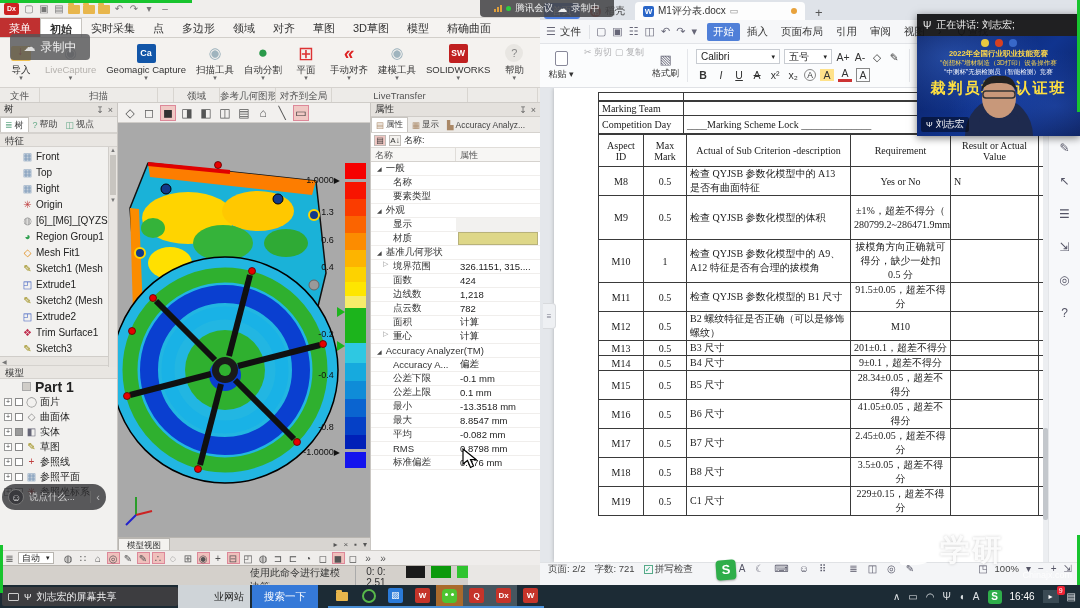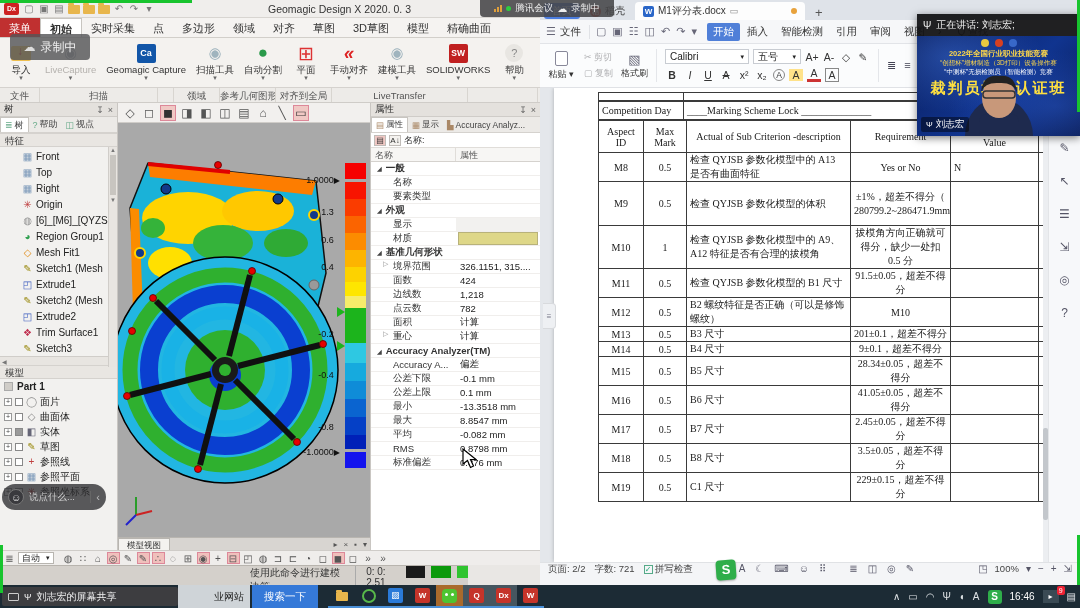--- a/index.html
+++ b/index.html
@@ -53,21 +53,21 @@
   .ttab.on{background:#fff;border:1px solid #c8c5c0;border-bottom:none}
   .sect-bar{height:14px;line-height:14px;padding-left:5px;font-size:9.5px;color:#333;background:#e9e6e2;border-bottom:1px solid #d5d2ce;border-top:1px solid #d5d2ce}
   .tree-list{padding:1px 0 0 2px}
   .titem{height:16px;display:flex;align-items:center;gap:3px;font-size:10px;color:#222;white-space:nowrap}
   .titem .exp{width:8px;height:8px;border:1px solid #999;background:#fff;font:7px/6px "Liberation Sans",sans-serif;text-align:center;color:#444}
   .titem .blt{width:6px;height:6px;border-radius:50%;background:#b5b2ae}
   .titem .ti{width:11px;text-align:center;font-size:10px}
   .tscroll{position:absolute;right:0;top:44px;width:9px;height:220px;background:#e8e5e1;border-left:1px solid #d0cdc9;font-size:6px;color:#777;text-align:center}
   .tscroll .thumb{margin:2px 1px;height:40px;background:#c8c5c0}
   .hscroll{height:9px;background:#e8e5e1;border-top:1px solid #d0cdc9;font-size:6px;color:#777;display:flex;justify-content:space-between;padding:0 2px;align-items:center}
-  .part-title{height:15px;display:flex;align-items:center;gap:4px;font-weight:bold;font-size:10px;padding-left:4px}
+  .part-title{height:15px;display:flex;align-items:center;gap:4px;font-weight:bold;font-size:14px;padding-left:22px}
   .part-title .pbox{width:9px;height:9px;background:#d0cdc8;border:1px solid #aaa}
   .pitem{height:15px;display:flex;align-items:center;gap:3px;font-size:10px;padding-left:4px}
   .pitem .cb{width:8px;height:8px;border:1px solid #888;background:#fff}
   .pitem .cb.ck{background:#9a9a9a}
   
   .chat-pill{position:absolute;left:2px;top:484px;width:104px;height:26px;background:rgba(45,45,48,.78);border-radius:13px;display:flex;align-items:center;padding:0 6px;gap:5px;z-index:20;color:#cfcfcf}
   .chat-pill .face{width:16px;height:16px;border-radius:50%;background:#3a3a3e;border:1px solid #777;color:#ddd;font-size:10px;line-height:15px;text-align:center}
   .chat-pill .ph{font-size:9.5px;flex:1}
   .chat-pill .arr{font-size:11px;color:#bbb;border-left:1px solid #666;padding-left:5px}
   
@@ -102,21 +102,21 @@
   .sort-row{height:15px;display:flex;align-items:center;gap:3px;padding:0 3px;border-bottom:1px solid #e0ddd9;font-size:9px;color:#333}
   .sort-row .sic{width:12px;height:11px;border:1px solid #c0bcb8;background:#f4f2ef;font-size:8px;text-align:center;line-height:10px}
   .sort-row .sic.on{background:#f0c8c4}
   .col-hdr{height:14px;display:flex;font-size:9px;color:#555;border-bottom:1px solid #d5d2ce;background:#f7f6f4}
   .col-hdr div{padding:1px 4px}
   .col-hdr .c1{width:85px;border-right:1px solid #e0ddd9}
   .prow{height:14px;display:flex;align-items:center;font-size:9.5px;border-bottom:1px solid #f0eeec}
   .prow .lab{width:85px;padding-left:22px;color:#333;white-space:nowrap;overflow:hidden;position:relative}
   .prow .lab .pexp{position:absolute;left:12px;font-size:7px;color:#888}
   .prow .val{flex:1;padding-left:4px;color:#222;white-space:nowrap;overflow:hidden;height:100%;display:flex;align-items:center}
-  .prow.sec{font-weight:bold}
+  .prow.sec{font-weight:normal}
   .prow.sec .lab{padding-left:6px;width:100%}
   .prow.sec .lab::before{content:"◢";font-size:6px;margin-right:4px;color:#444}
   .prow .val.cell-dim{background:#f2f1ef}
   .prow .val.cell-swatch{background:#ded788;border:1px solid #b8b27a;margin:1px 2px}
   
   .rec-toast{position:absolute;left:10px;top:34px;width:80px;height:26px;background:rgba(85,85,88,.82);border-radius:4px;color:#f2f2f2;display:flex;align-items:center;justify-content:center;gap:5px;font-size:12px;z-index:20}
   .rec-toast .cl{color:#ddd;font-size:12px}
   
   .meet-pill{position:absolute;left:480px;top:0;width:134px;height:17px;background:rgba(70,70,72,.88);border-radius:0 0 4px 4px;display:flex;align-items:center;justify-content:center;gap:4px;color:#eee;font-size:9.5px;z-index:65}
   .sig{display:inline-flex;align-items:flex-end;gap:1px}
@@ -136,21 +136,21 @@
   .wps-qbar{height:24px;background:#f6f7f9;border-bottom:1px solid #e2e4e8;display:flex;align-items:center;gap:6px;padding:0 6px;font-size:10.5px}
   .wps-qbar .file{display:flex;gap:4px;align-items:center;color:#333;padding-right:8px;border-right:1px solid #e0e2e6}
   .qic{color:#667;font-size:11px}
   .wmt{padding:2px 6px;color:#333}
   .wmt.on{background:#4f7fd8;color:#fff;border-radius:2px}
   .wps-find{margin-left:4px;color:#555;font-size:10px}
   .wps-ribbon{height:44px;background:#fbfcfd;border-bottom:1px solid #e0e2e6;display:flex;padding:2px 6px;gap:8px}
   .clip{display:flex;flex-direction:column;align-items:center;justify-content:center;width:30px}
   .clip .cbic{width:13px;height:15px;border:1px solid #889;border-radius:2px;background:#fff}
   .clip .clb{font-size:9px;color:#333;margin-top:2px}
-  .cutcopy{display:flex;flex-direction:column;justify-content:center;gap:3px;font-size:9px;color:#b0b0b3}
+  .cutcopy{display:flex;flex-direction:row;justify-content:center;gap:3px;font-size:9px;color:#b0b0b3}
   .painter{display:flex;flex-direction:column;align-items:center;justify-content:center;font-size:9px;color:#333}
   .vsep{width:1px;background:#e4e6ea;margin:3px 0}
   .fontgrp{display:flex;flex-direction:column;justify-content:center;gap:3px}
   .fontrow{display:flex;gap:4px;align-items:center}
   .combo2{border:1px solid #c8ccd2;background:#fff;height:15px;display:flex;align-items:center;justify-content:space-between;padding:0 4px;font-size:10px;color:#222}
   .fb{font-size:10.5px;color:#333;width:14px;text-align:center}
   .fb-b{font-weight:bold}.fb-i{font-style:italic}.fb-u{text-decoration:underline}
   .fb-strike{text-decoration:line-through}
   .fb-circ{border:1px solid #888;border-radius:50%;font-size:8.5px;line-height:11px;height:12px;width:12px}
   .fb-hl{background:#ffe28a}
@@ -232,21 +232,20 @@
       <span class="qa-ic">▢</span>
           <span class="qa-ic">▣</span>
           <span class="qa-ic">▤</span>
           <span class="qa-ic mini-folder" style="visibility: visible;"></span>
           <span class="qa-ic mini-folder" style="visibility: visible;"></span>
           <span class="qa-ic mini-folder" style="visibility: visible;"></span>
           <span class="qa-ic">↶</span>
           <span class="qa-ic">↷</span>
           <span class="qa-ic">▾</span>
         </div>
-      <div class="title">Geomagic Design X 2020. 0. 3</div>
       <span class="qa-ic">–</span>
     </div>
 
     <div class="gx-menus">
 
     <div class="mtab m-red">菜单</div>
         <div class="mtab m-active">初始</div>
         <div class="mtab">实时采集</div>
         <div class="mtab">点</div>
         <div class="mtab">多边形</div>
@@ -913,21 +912,21 @@
           <span class="qic">☷</span>
           <span class="qic">◫</span>
           <span class="qic">↶</span>
           <span class="qic">↷</span>
           <span class="qic">▾</span>
         </div>
       <div style="display:flex;gap:1px;margin-left:4px">
 
       <span class="wmt on" style="visibility: visible;">开始</span>
           <span class="wmt">插入</span>
-          <span class="wmt">智能检测</span>
+          <span class="wmt">页面布局</span>
           <span class="wmt">引用</span>
           <span class="wmt">审阅</span>
           <span class="wmt">视图</span>
           <span class="wmt">›</span>
         </div>
       <span class="wps-find">Q 查找</span>
     </div>
 
     <div class="wps-ribbon">
       <div class="clip">
@@ -1003,20 +1002,29 @@
           </tbody>
             </table>
           <table class="dt" style="width:448px">
             <colgroup>
                 <col style="width:85px">
                 <col style="width:363px">
               </colgroup>
             <tbody>
 
 
+                <tr class="r14">
+                  <td>Marking Team</td>
+                  <td>
+                    <div class="cday">
+                      <span></span>
+                      <span></span>
+                    </div>
+                  </td>
+                </tr>
 
                 <tr class="r30">
                   <td>Competition Day</td>
                   <td>
                     <div class="cday">
                       <span>____Marking Scheme Lock ______________</span>
                       <span>Mark Entry Lock ____</span>
                     </div>
                   </td>
                 </tr>
@@ -1337,20 +1345,25 @@
         <i style="height:3px"></i>
         <i style="height:5px"></i>
         <i style="height:7px"></i>
       </span>
     <span class="dot-green"></span>
     <span>腾讯会议</span>
     <span style="font-size:10px">☁</span>
     <span>录制中</span>
   </div>
 
+  <div class="wmark">
+    <div class="wm-bubble"></div>
+    <div class="wm-text">学研</div>
+    <div class="wm-sub">Chinajx.com</div>
+  </div>
 
   <div class="share-border" style="left:0;top:0;width:192px;height:3px"></div>
   <div class="share-border" style="left:0;top:545px;width:3px;height:48px"></div>
   <div class="share-border" style="left:1077px;top:0;width:3px;height:112px"></div>
   <div class="share-border" style="left:1077px;top:535px;width:3px;height:50px"></div>
 
   <svg class="cursor" width="15" height="21">
     <path d="M1,1 L1,16 L5.5,12.5 L8.5,19.5 L11.5,18 L8.5,11.5 L14,11.5 Z" fill="#fff" stroke="#000" stroke-width="1.2"></path>
   </svg>
 </div>

